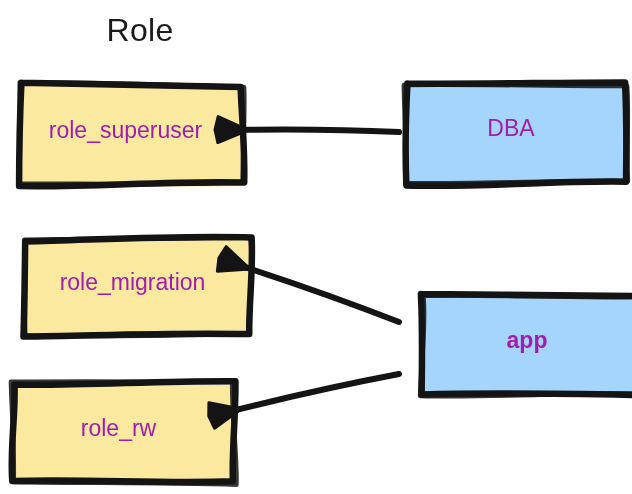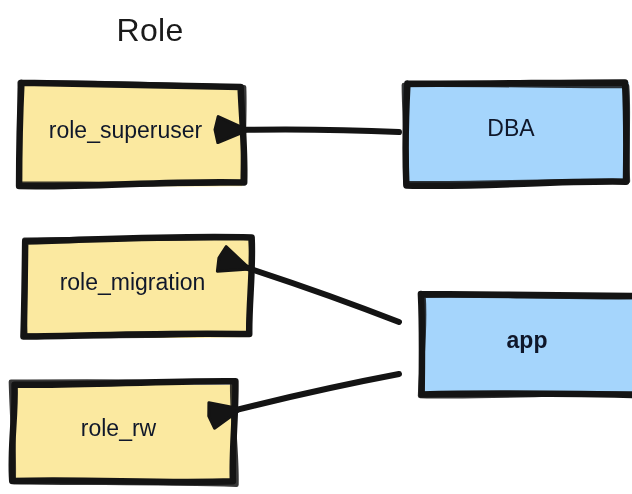--- a/index.html
+++ b/index.html
@@ -16,21 +16,21 @@
     overflow: hidden;
   }
   .col-header {
     position: absolute;
     font-size: 32px;
     color: #1a1a1a;
     letter-spacing: 0.3px;
     white-space: nowrap;
     text-align: center;
   }
-  #header-role  { left: 40px;  top: 12px; width: 220px; }
+  #header-role  { left: 30px;  top: 12px; width: 220px; }
   #header-user  { left: 400px; top: 12px; width: 222px; }
 
   .node {
     position: absolute;
     box-sizing: border-box;
   }
   .node .node-svg {
     position: absolute;
     left: 0;
     top: 0;
@@ -39,21 +39,21 @@
   .node .node-label {
     position: absolute;
     left: 0;
     top: 0;
     width: 100%;
     height: 100%;
     display: flex;
     align-items: center;
     justify-content: center;
     font-size: 23px;
-    color: #0f172a;
+    color: #a21caf;
     white-space: nowrap;
     pointer-events: none;
   }
   #arrow-layer {
     position: absolute;
     left: 0;
     top: 0;
     width: 632px;
     height: 494px;
     pointer-events: none;

